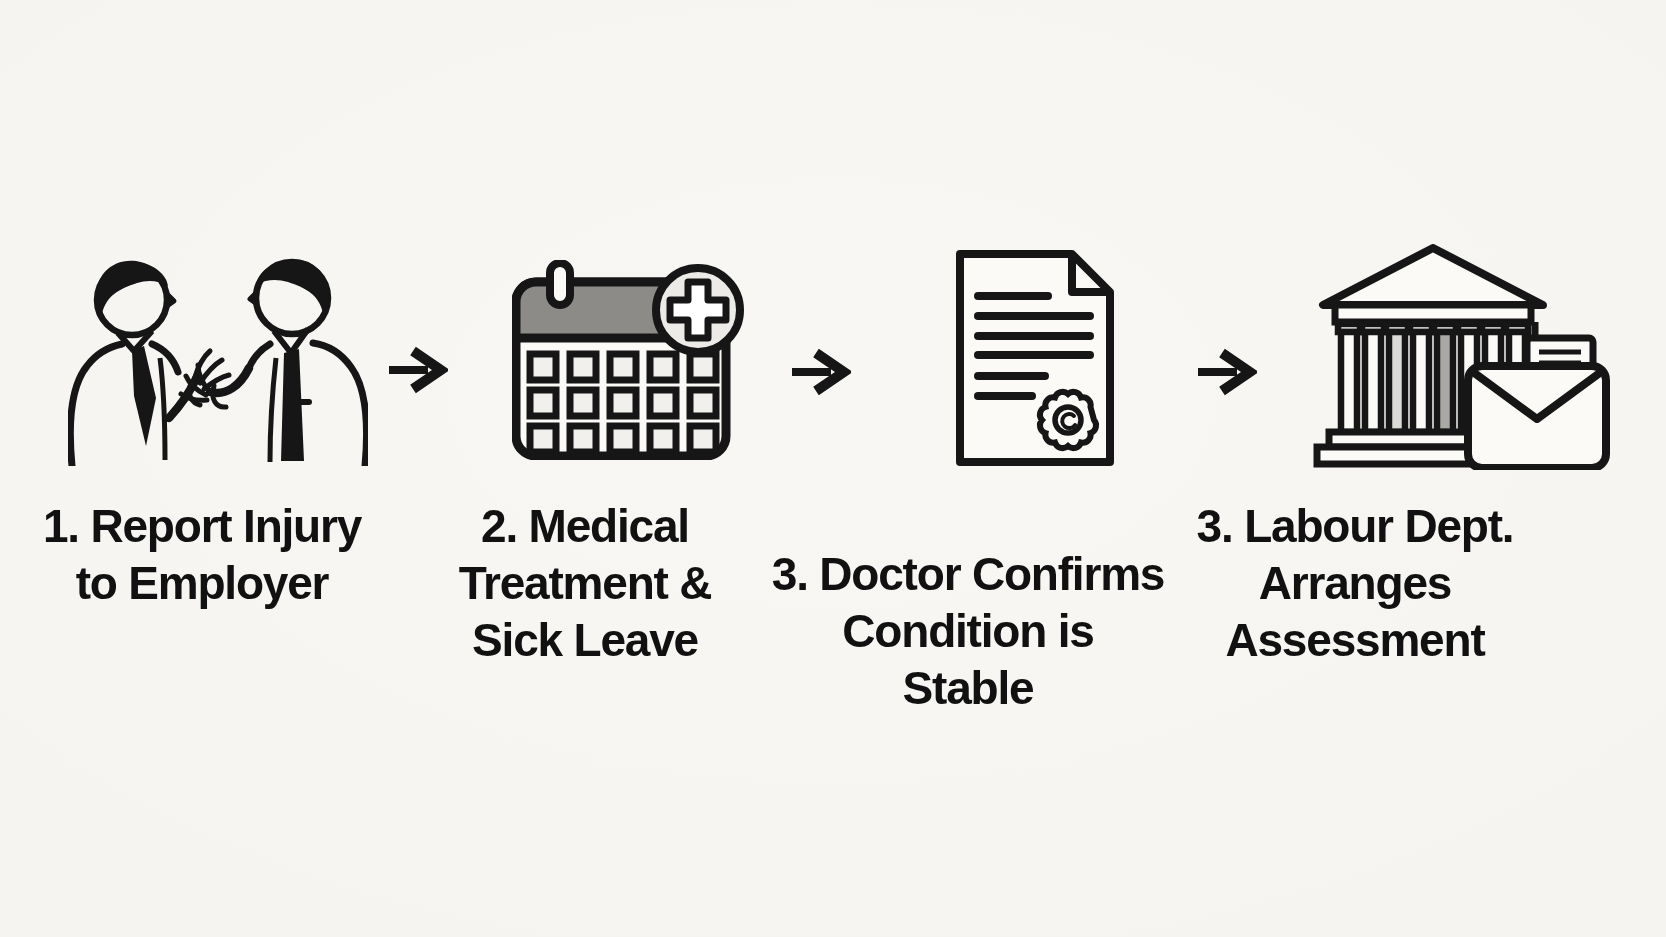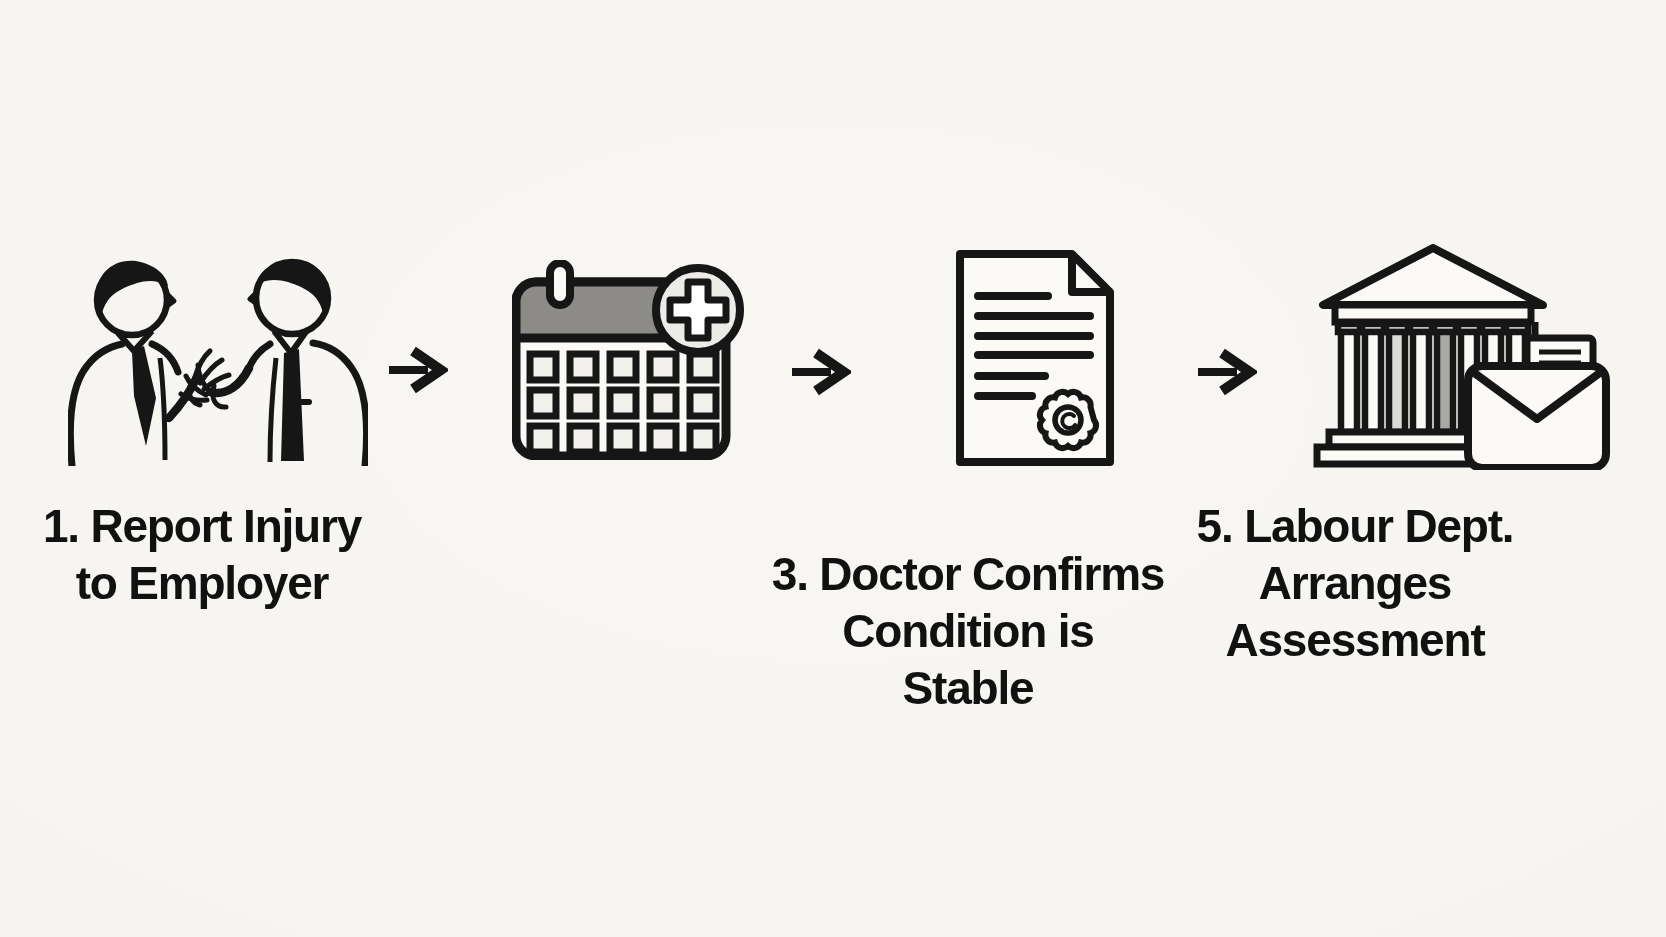--- a/index.html
+++ b/index.html
@@ -177,20 +177,23 @@
       </g>
       <g>
         <rect class="sp" x="173" y="122" width="138" height="102" rx="14" stroke-width="8"></rect>
         <path class="s" d="M178,128 L242,175 L306,128" stroke-width="8" stroke-linejoin="round" stroke-linecap="round"></path>
       </g>
     </svg>
   </div>
 
   <div class="caption" style="left:-8px;">1. Report Injury
 to Employer</div>
+  <div class="caption" style="left:375px;">2. Medical
+Treatment &amp;
+Sick Leave</div>
   <div class="caption" style="left:758px;margin-top:48px;">3. Doctor Confirms
 Condition is
 Stable</div>
-  <div class="caption" style="left:1145px;">5. Labour Dept.
+  <div class="caption" style="left:1145px;">3. Labour Dept.
 Arranges
 Assessment</div>
 
 </div>
 
 </body></html>

